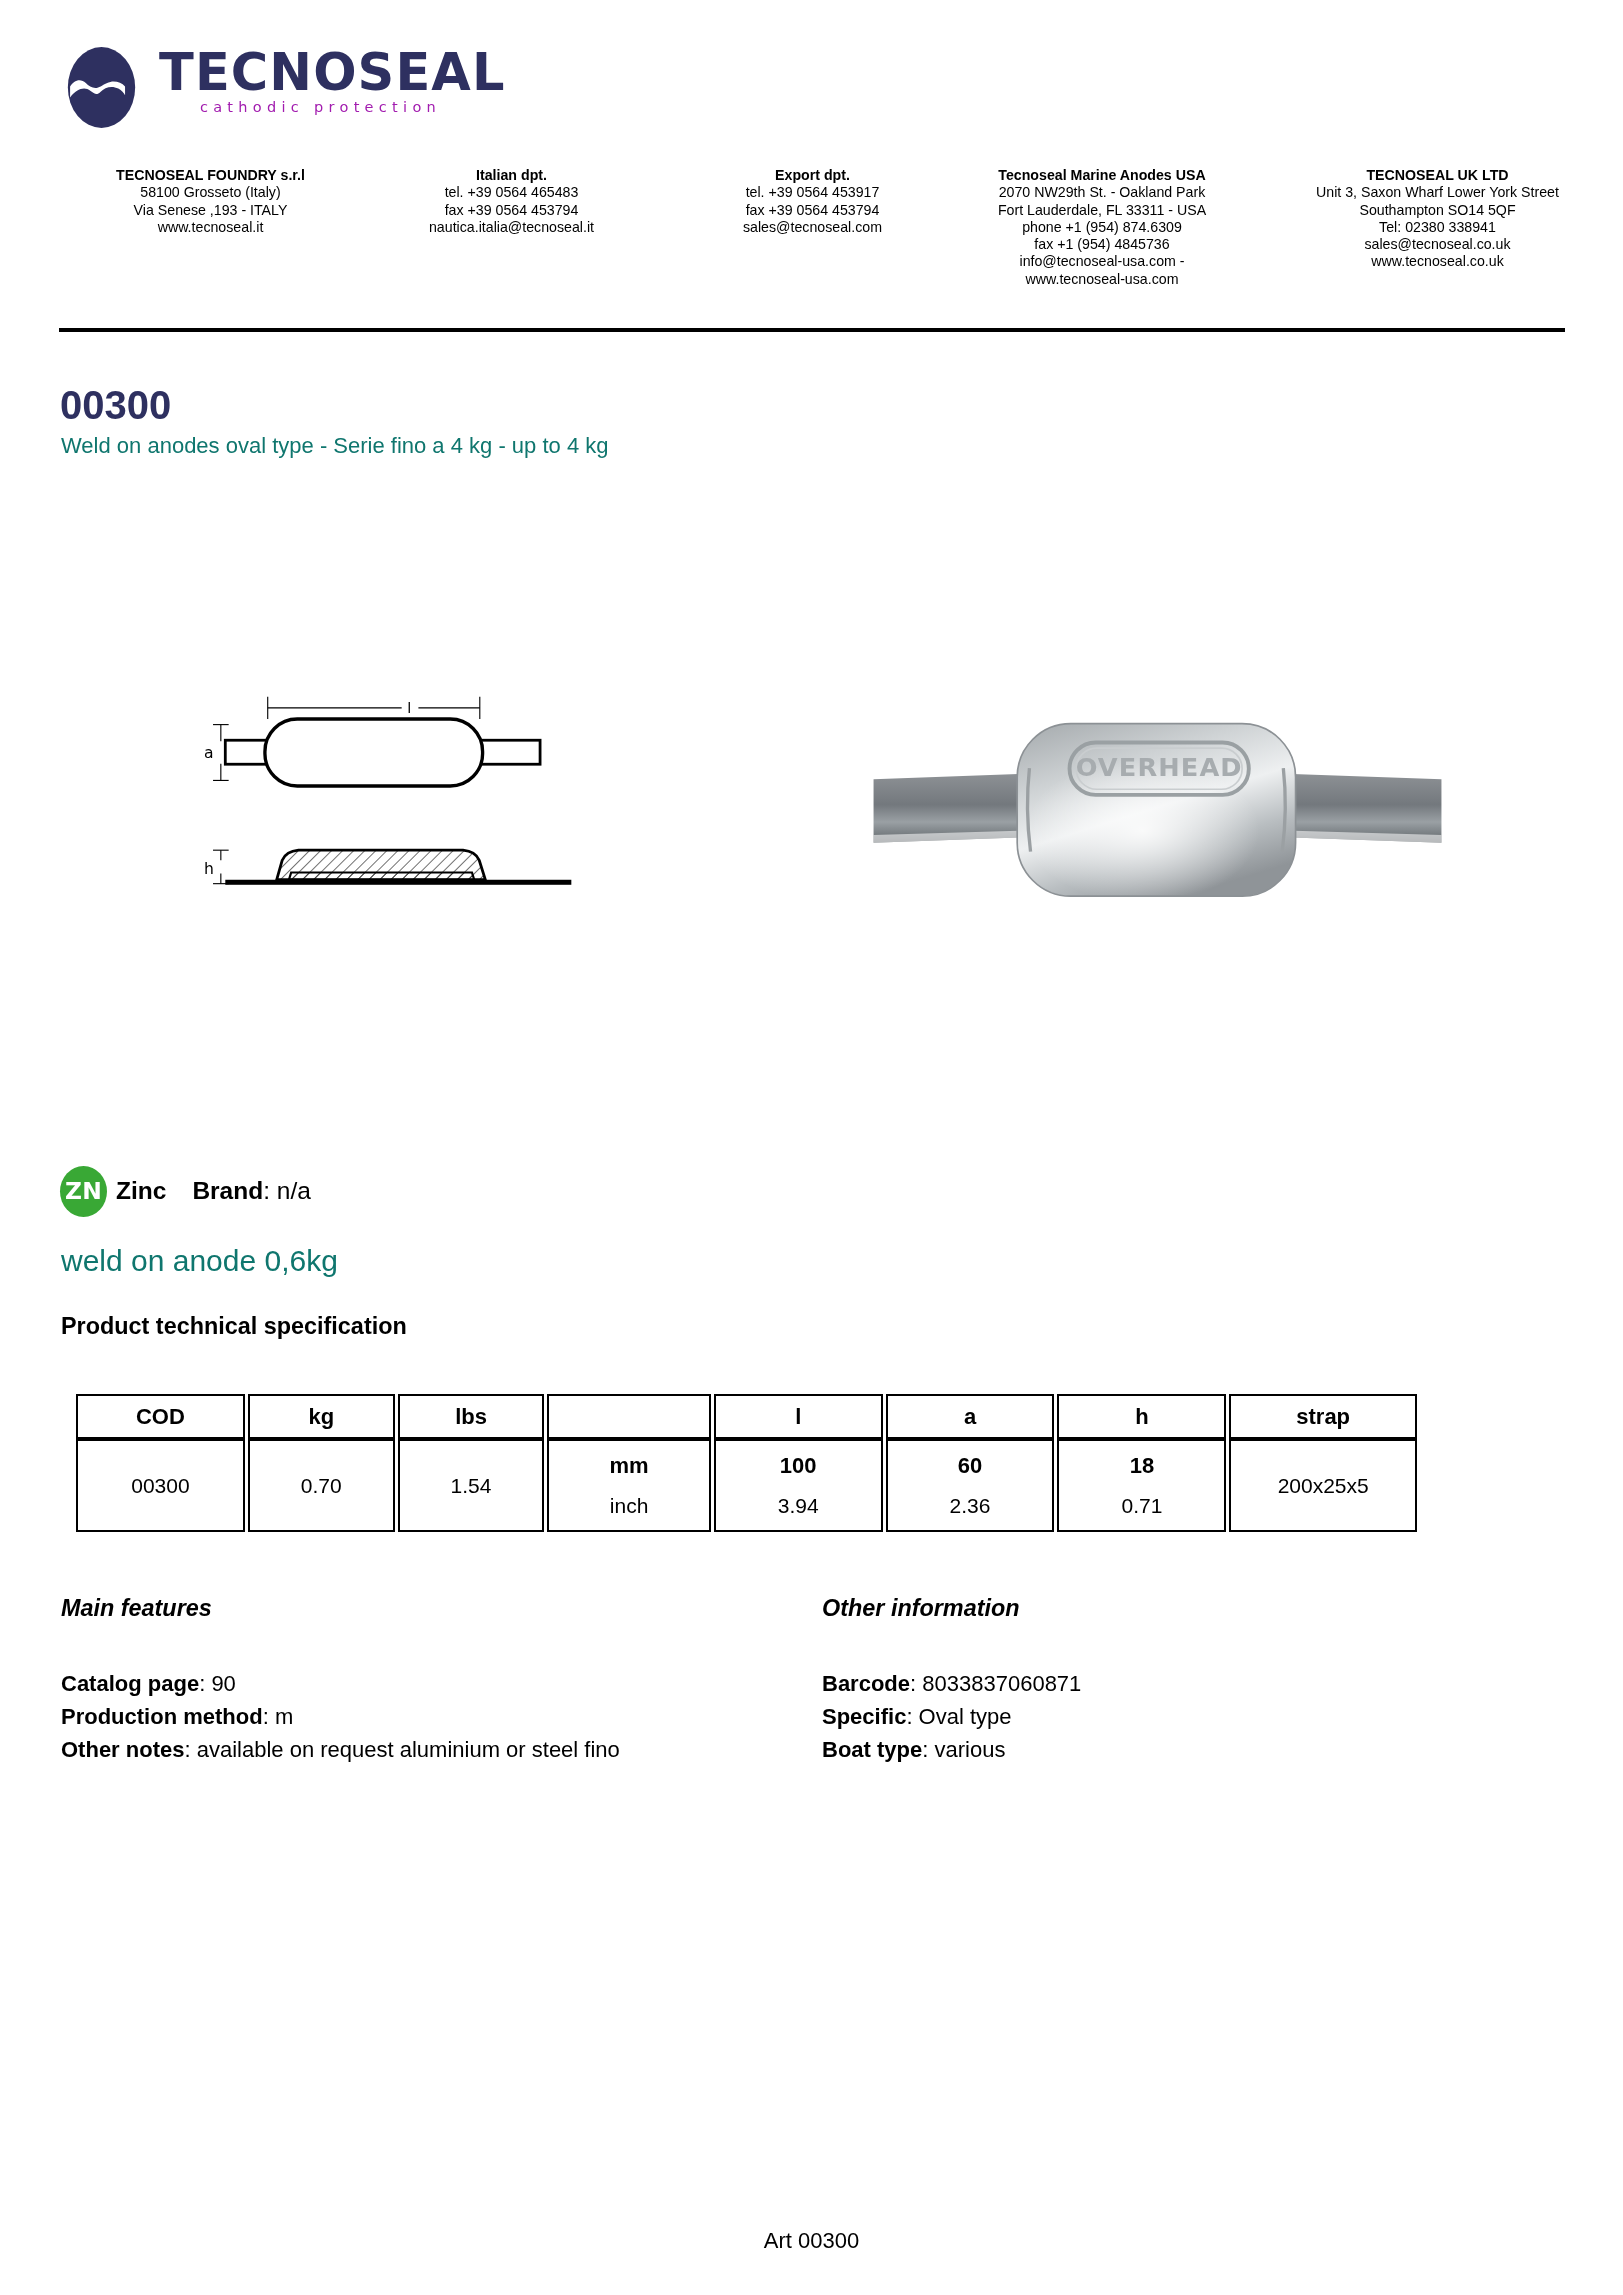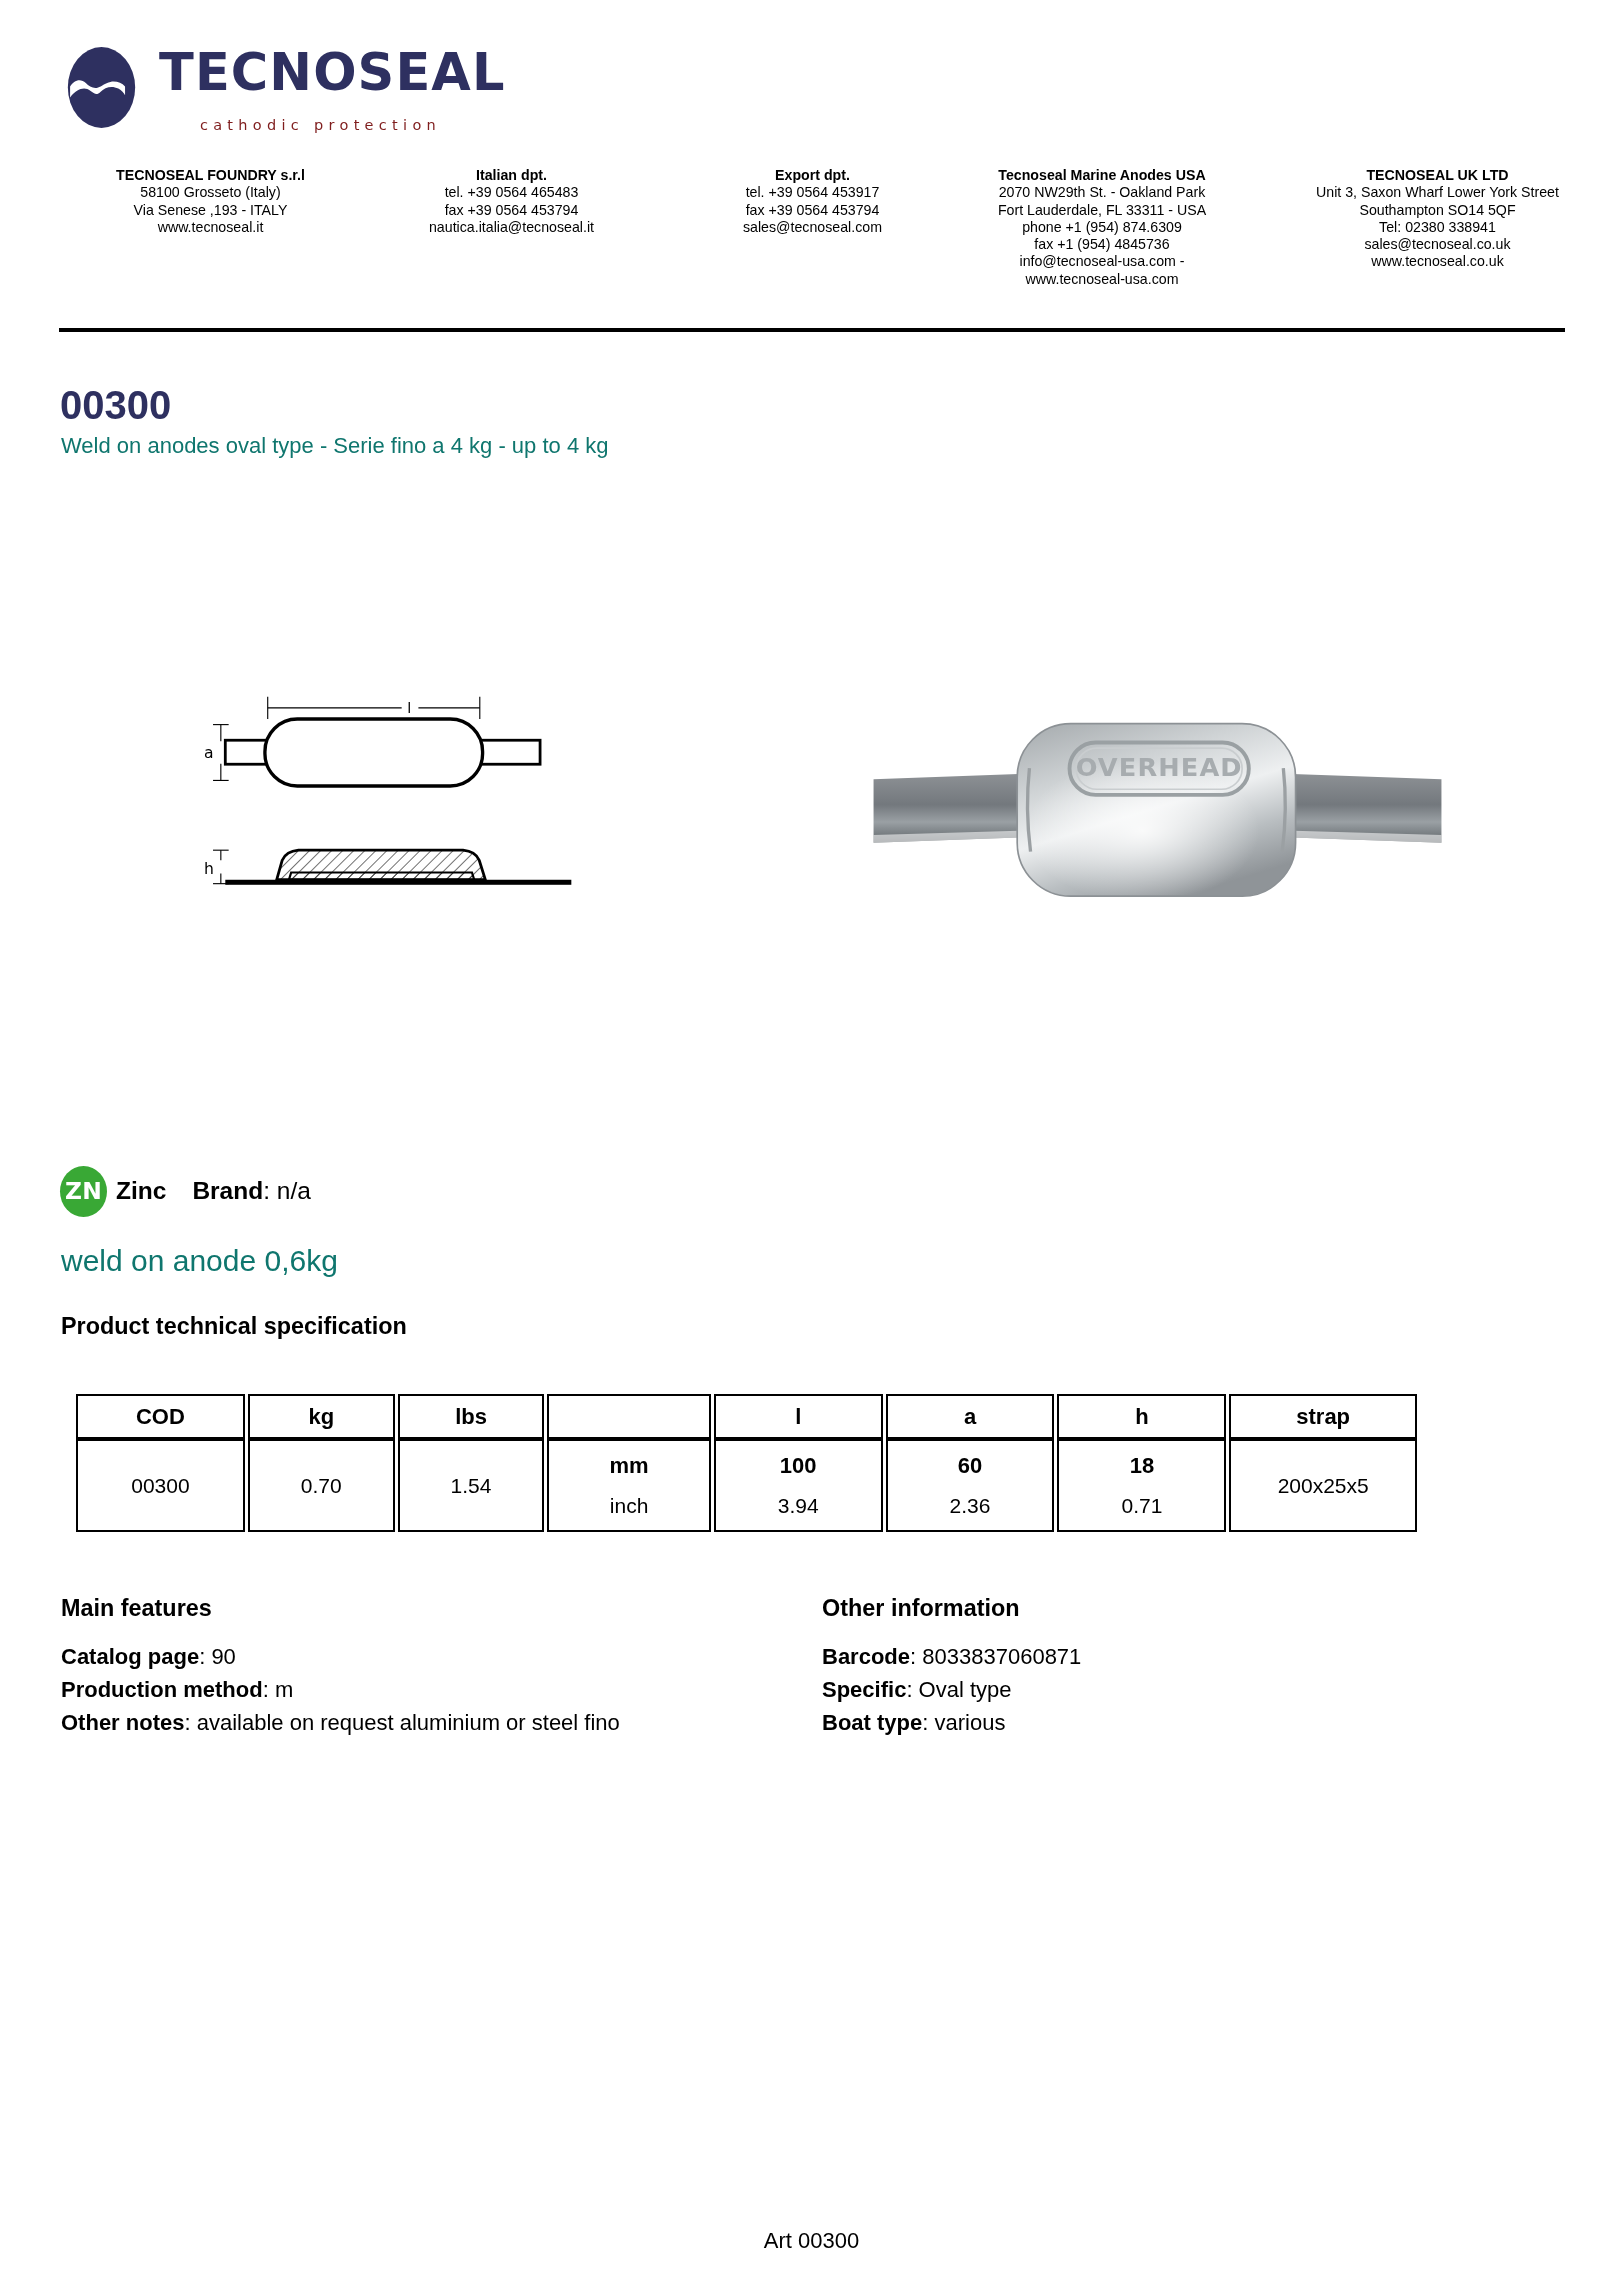--- a/index.html
+++ b/index.html
@@ -44,24 +44,24 @@
   }
   .logo-word {
     font-size: 51px;
     font-weight: 700;
     letter-spacing: 1.1px;
     color: #2e3060;
     line-height: 1;
     font-family: "DejaVu Sans", sans-serif;
   }
   .logo-tag {
-    margin-top: 19px;
+    margin-top: 1px;
     font-size: 14.5px;
     letter-spacing: 5.3px;
-    color: #7f1d1d;
+    color: #a21caf;
     font-family: "DejaVu Sans", sans-serif;
   }
 
   
   .contacts {
     position: absolute;
     left: 60px;
     top: 167px;
     width: 1506px;
     height: 128px;
@@ -235,21 +235,22 @@
     position: absolute;
     top: 0;
     font-size: 22px;
     line-height: 33px;
   }
   .feat-left  { left: 0;     width: 725px; }
   .feat-right { left: 761px;width: 597px; }
   .feat-title {
     font-size: 23.4px;
     font-weight: 700;
-    margin-bottom: 15px;
+    margin-bottom: 42px;
+    font-style: italic;
   }
   .feat-line b { font-weight: 700; }
 
   
   .footer {
     position: absolute;
     left: 0;
     top: 2228px;
     width: 1623px;
     text-align: center;

